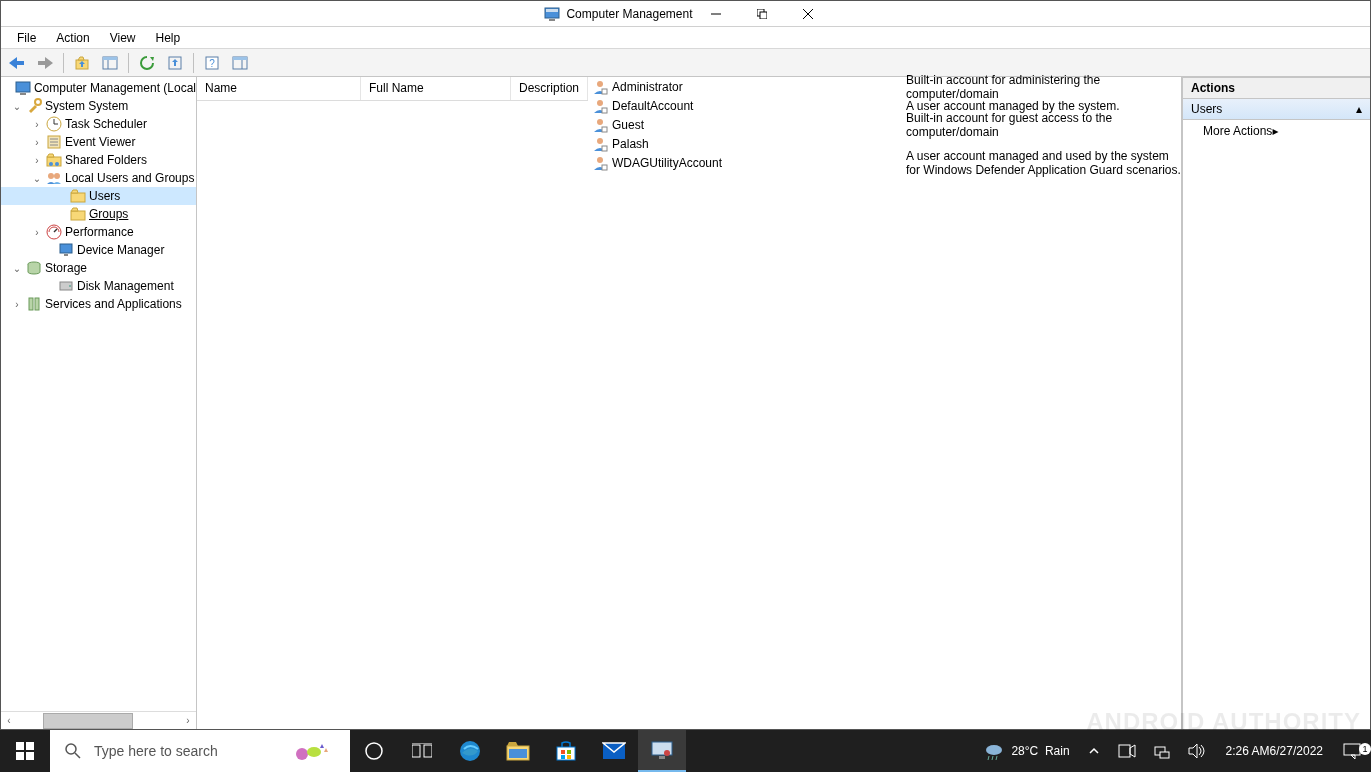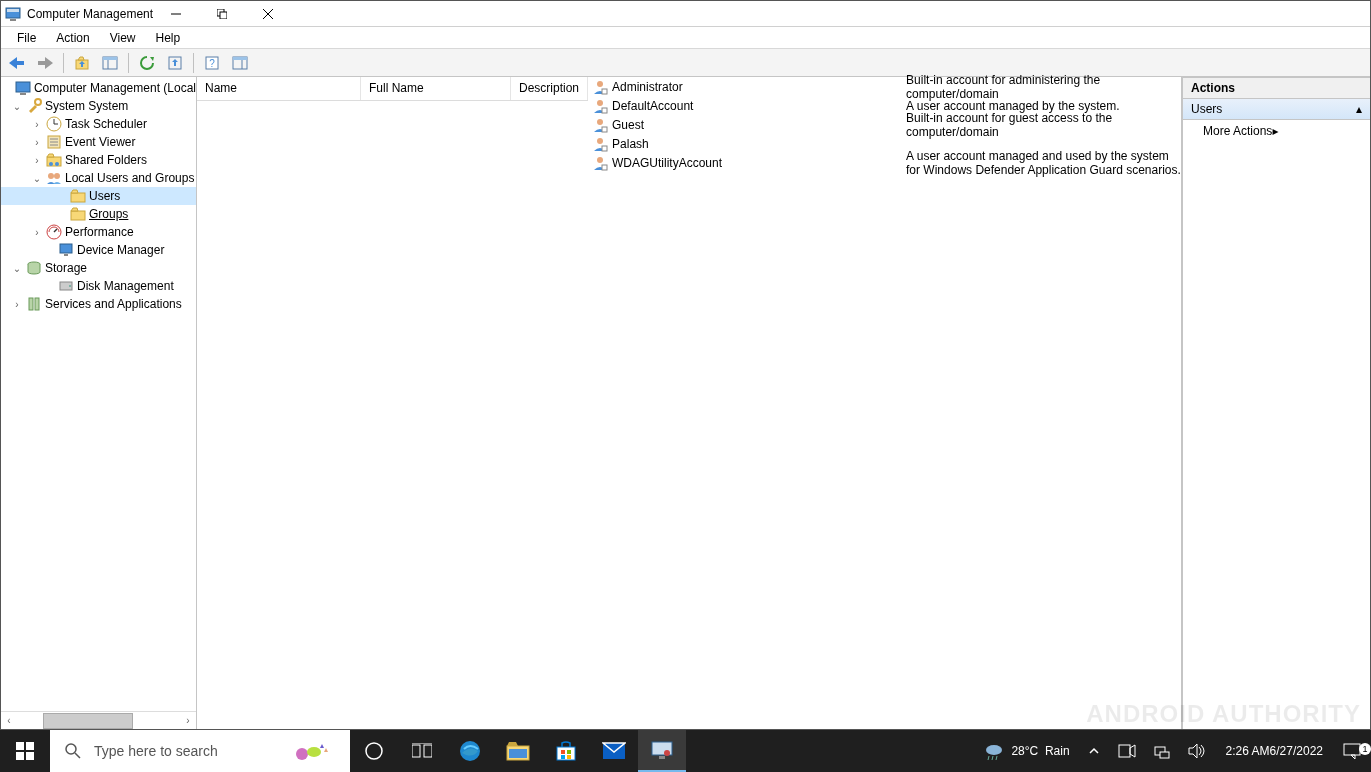--- a/index.html
+++ b/index.html
@@ -1,19 +1,19 @@
 <!DOCTYPE html>
 <html><head>
 <meta charset="utf-8">
 <style>
   * { box-sizing: border-box; margin: 0; padding: 0; font-family: "Segoe UI", Tahoma, sans-serif; }
   html, body { width: 1371px; height: 772px; overflow: hidden; background: #fff; }
   .window { border: 1px solid #555; width: 100%; height: 730px; display: flex; flex-direction: column; background:#fff;}
   
-  .title-bar { height: 26px; display: flex; align-items: center; justify-content: flex-start; background: #fff; border-bottom: 1px solid #d0d0d0; font-size: 12px; padding-left: 4px;}
+  .title-bar { height: 26px; display: flex; align-items: center; justify-content: center; background: #fff; border-bottom: 1px solid #d0d0d0; font-size: 12px; padding-left: 4px;}
   .title-left { display: flex; align-items: center; gap: 6px; }
   .title-icon { width:16px; height:16px; display:inline-block;}
   .win-controls { display: flex; }
   .win-btn { width: 46px; height: 26px; display: flex; align-items: center; justify-content: center; cursor: pointer; }
   .win-btn svg { width: 10px; height: 10px; }
   
   .menu-bar { height: 22px; display: flex; align-items: center; font-size: 12px; padding: 0 6px; gap: 0; border-bottom:1px solid #d8d8d8;}
   .menu-item { padding: 2px 10px; cursor: default; }
   
   .toolbar { height: 28px; display: flex; align-items: center; gap: 4px; padding: 0 4px; border-bottom: 1px solid #c5c5c5; background: #f4f4f4;}
@@ -50,21 +50,21 @@
   .taskbar { height: 42px; background: #1f1f1f; display:flex; align-items:flex-end; color:#fff; font-size:13px; justify-content:space-between;}
   .tb-left { display:flex; align-items:center; height:100%;}
   .start-btn { width:50px; height:100%; display:flex; align-items:center; justify-content:center; cursor:pointer;}
   .search-box { width:300px; height:100%; background:#fff; color:#555; display:flex; align-items:center; padding:0 14px; gap:12px; font-size:14px;}
   .tb-icons { display:flex; align-items:center; height:100%;}
   .tb-icon { width:48px; height:100%; display:flex; align-items:center; justify-content:center; cursor:pointer;}
   .tb-icon.active { background:#3a3a3a; border-bottom:2px solid #76b9ed;}
   .tb-right { display:flex; align-items:center; height:100%; gap:6px; padding-right:4px;}
   .tray-item { display:flex; align-items:center; justify-content:center; height:100%; padding:0 6px; font-size:12px; cursor:pointer;}
   .clock { text-align:right; line-height:1.2; font-size:12px; padding:0 8px;}
-  .watermark { position:absolute; right:10px; bottom:44px; font-size:24px; font-weight:800; color:rgba(0,0,0,0.08); font-family:Arial, sans-serif; letter-spacing:1px;}
+  .watermark { position:absolute; right:10px; bottom:36px; font-size:24px; font-weight:800; color:rgba(0,0,0,0.08); font-family:Arial, sans-serif; letter-spacing:1px;}
 </style>
 </head>
 <body>
 
 <div class="window">
 
   <div class="title-bar">
     <div class="title-left">
       <span class="title-icon">
         <svg viewBox="0 0 16 16">

